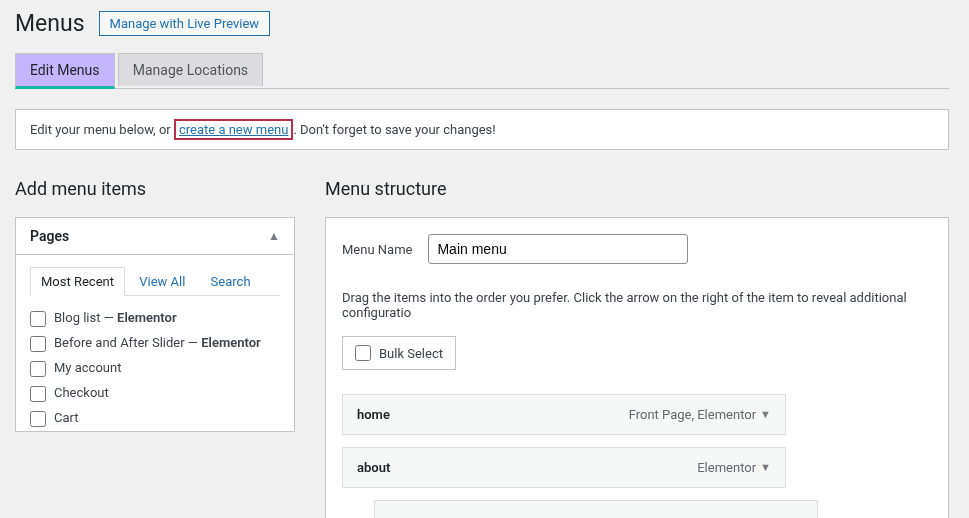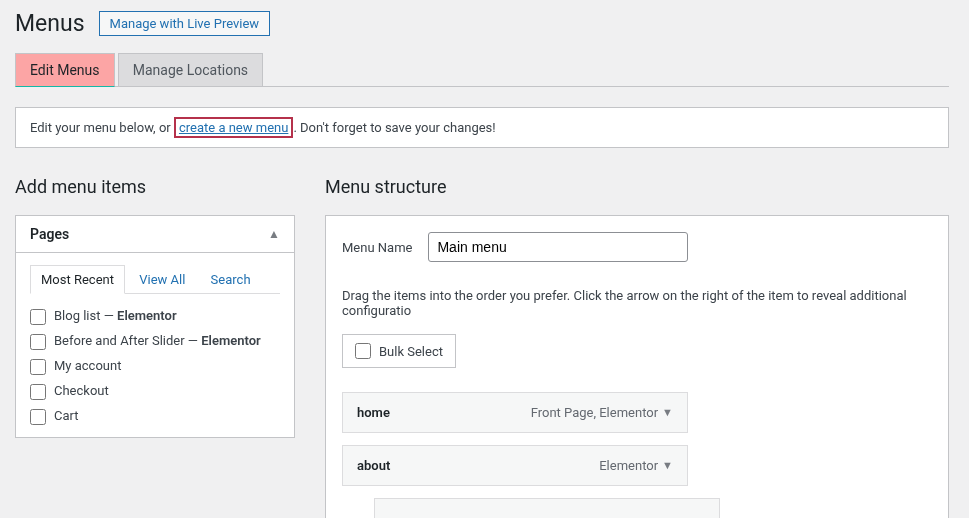--- a/index.html
+++ b/index.html
@@ -4,51 +4,51 @@
   <style>
     * { box-sizing: border-box; margin: 0; padding: 0; }
     body { font-family: -apple-system, BlinkMacSystemFont, "Segoe UI", Roboto, sans-serif; background: #f0f0f1; color: #3c434a; font-size: 13px; width: 969px; }
     .wrap { padding: 10px 20px 0 15px; }
     .header-row { display: flex; align-items: center; gap: 10px; margin-bottom: 16px; }
     h1 { font-size: 23px; font-weight: 400; color: #1d2327; margin-right: 4px; }
     .preview-btn { border: 1px solid #2271b1; color: #2271b1; background: #f6f7f7; padding: 4px 10px; font-size: 13px; cursor: pointer; display: inline-block; }
     .nav-tab-wrapper { border-bottom: 1px solid #c3c4c7; margin-bottom: 20px; }
     .nav-tab { display: inline-block; padding: 8px 14px; font-size: 14px; background: #dcdcde; border: 1px solid #c3c4c7; border-bottom: none; margin-left: 0; margin-bottom: -1px; color: #50575e; text-decoration: none; cursor: pointer; }
     .nav-tab + .nav-tab { margin-left: 0; }
-    .nav-tab.active { background: #fca5a5; border-bottom: 1px solid #14b8a6; color: #1d2327; }
+    .nav-tab.active { background: #c4b5fd; border-bottom: 3px solid #14b8a6; color: #1d2327; }
     .notice-box { background: #fff; border: 1px solid #c3c4c7; padding: 12px 14px; font-size: 13px; color: #3c434a; margin-bottom: 28px; }
     .create-link { color: #2271b1; text-decoration: underline; cursor: pointer; }
     .highlight-box { border: 2px solid #b5314b; padding: 1px 3px; }
     .columns { display: flex; gap: 30px; }
     .col-left { width: 280px; flex-shrink: 0; }
     .col-right { flex: 1; }
     h2.section-title { font-size: 18px; font-weight: 400; color: #1d2327; margin-bottom: 18px; }
     .postbox { border: 1px solid #c3c4c7; background: #fff; }
     .postbox-header { display: flex; justify-content: space-between; align-items: center; padding: 10px 14px; border-bottom: 1px solid #c3c4c7; cursor: pointer; }
     .postbox-header .hndle { font-size: 14px; font-weight: 600; color: #1d2327; }
     .toggle-arrow { color: #787c82; font-size: 12px; }
-    .postbox-body { padding: 12px 14px 8px 14px; position: relative; }
+    .postbox-body { padding: 12px 14px 0 14px; position: relative; }
     .sub-tabs { border-bottom: 1px solid #dcdcde; margin-bottom: 10px; }
     .sub-tab { display: inline-block; padding: 6px 10px; font-size: 13px; color: #2271b1; cursor: pointer; border: 1px solid transparent; border-bottom: none; margin-bottom: -1px; }
     .sub-tab.active { border: 1px solid #dcdcde; border-bottom: 1px solid #fff; color: #1d2327; background: #fff; }
     .pages-items { max-height: 180px; overflow-y: scroll; padding-right: 8px; }
     .pages-items::-webkit-scrollbar { width: 14px; }
     .pages-items::-webkit-scrollbar-track { background: #f0f0f1; }
     .pages-items::-webkit-scrollbar-thumb { background: #c3c4c7; }
     .page-item { display: flex; align-items: flex-start; gap: 8px; padding: 4px 0; font-size: 13px; color: #3c434a; }
     .page-item input[type=checkbox] { width: 16px; height: 16px; margin-top: 1px; }
     .page-item label strong { font-weight: 600; }
     .menu-settings-box { border: 1px solid #c3c4c7; background: #fff; padding: 16px; }
     .menu-name-row { display: flex; align-items: center; gap: 16px; margin-bottom: 26px; }
     .menu-name-row label { font-size: 13px; color: #3c434a; }
     .menu-name-row input { border: 1px solid #8c8f94; padding: 4px 8px; font-size: 14px; width: 260px; height: 30px; border-radius: 3px; }
     .drag-hint { font-size: 13px; color: #3c434a; margin-bottom: 16px; }
     .bulk-row { border: 1px solid #c3c4c7; display: inline-flex; align-items: center; gap: 8px; padding: 8px 12px; margin-bottom: 24px; background: #fff; }
     .bulk-row input[type=checkbox] { width: 16px; height: 16px; }
-    .menu-item-bar { border: 1px solid #dcdcde; background: #f6f7f7; padding: 12px 14px; display: flex; justify-content: space-between; align-items: center; margin-bottom: 12px; width: 346px; }
+    .menu-item-bar { border: 1px solid #dcdcde; background: #f6f7f7; padding: 12px 14px; display: flex; justify-content: space-between; align-items: center; margin-bottom: 12px; width: 444px; }
     .menu-item-bar.sub { margin-left: 32px; }
     .mi-title { font-size: 13px; font-weight: 600; color: #1d2327; }
     .mi-right { display: flex; align-items: center; gap: 4px; }
     .mi-type { font-size: 13px; color: #646970; }
     .mi-toggle { color: #787c82; cursor: pointer; font-size: 11px; }
   </style>
 </head>
 <body>
 
 <div class="wrap">

